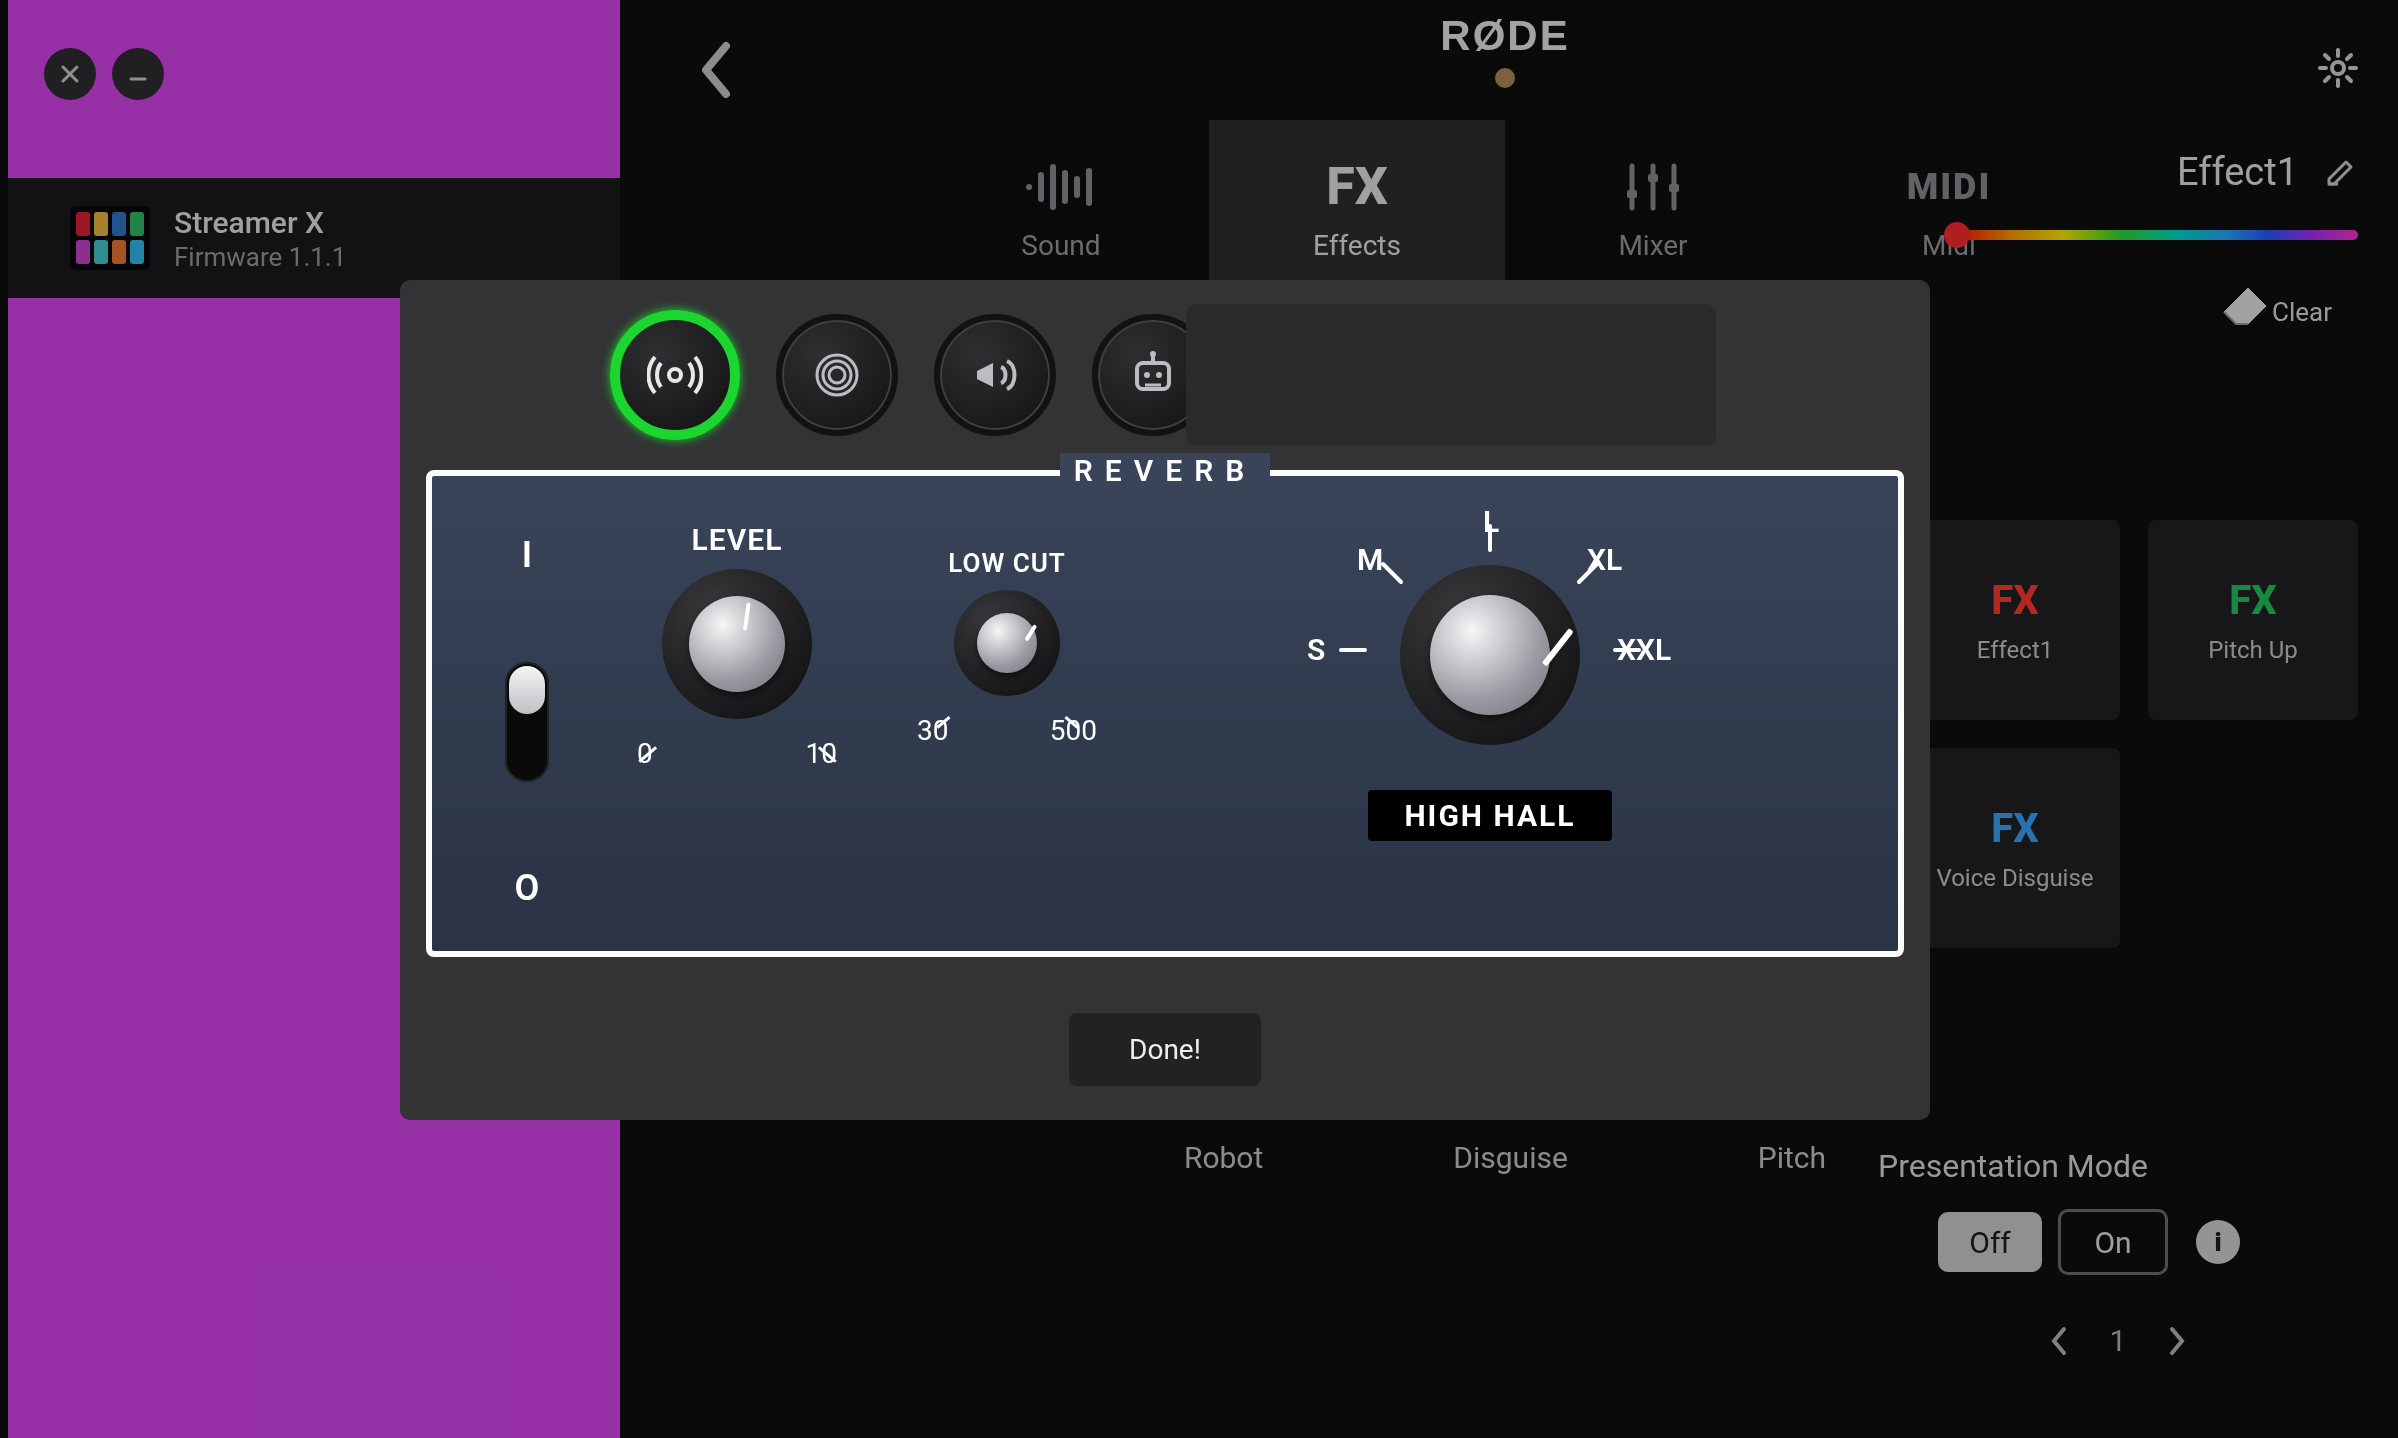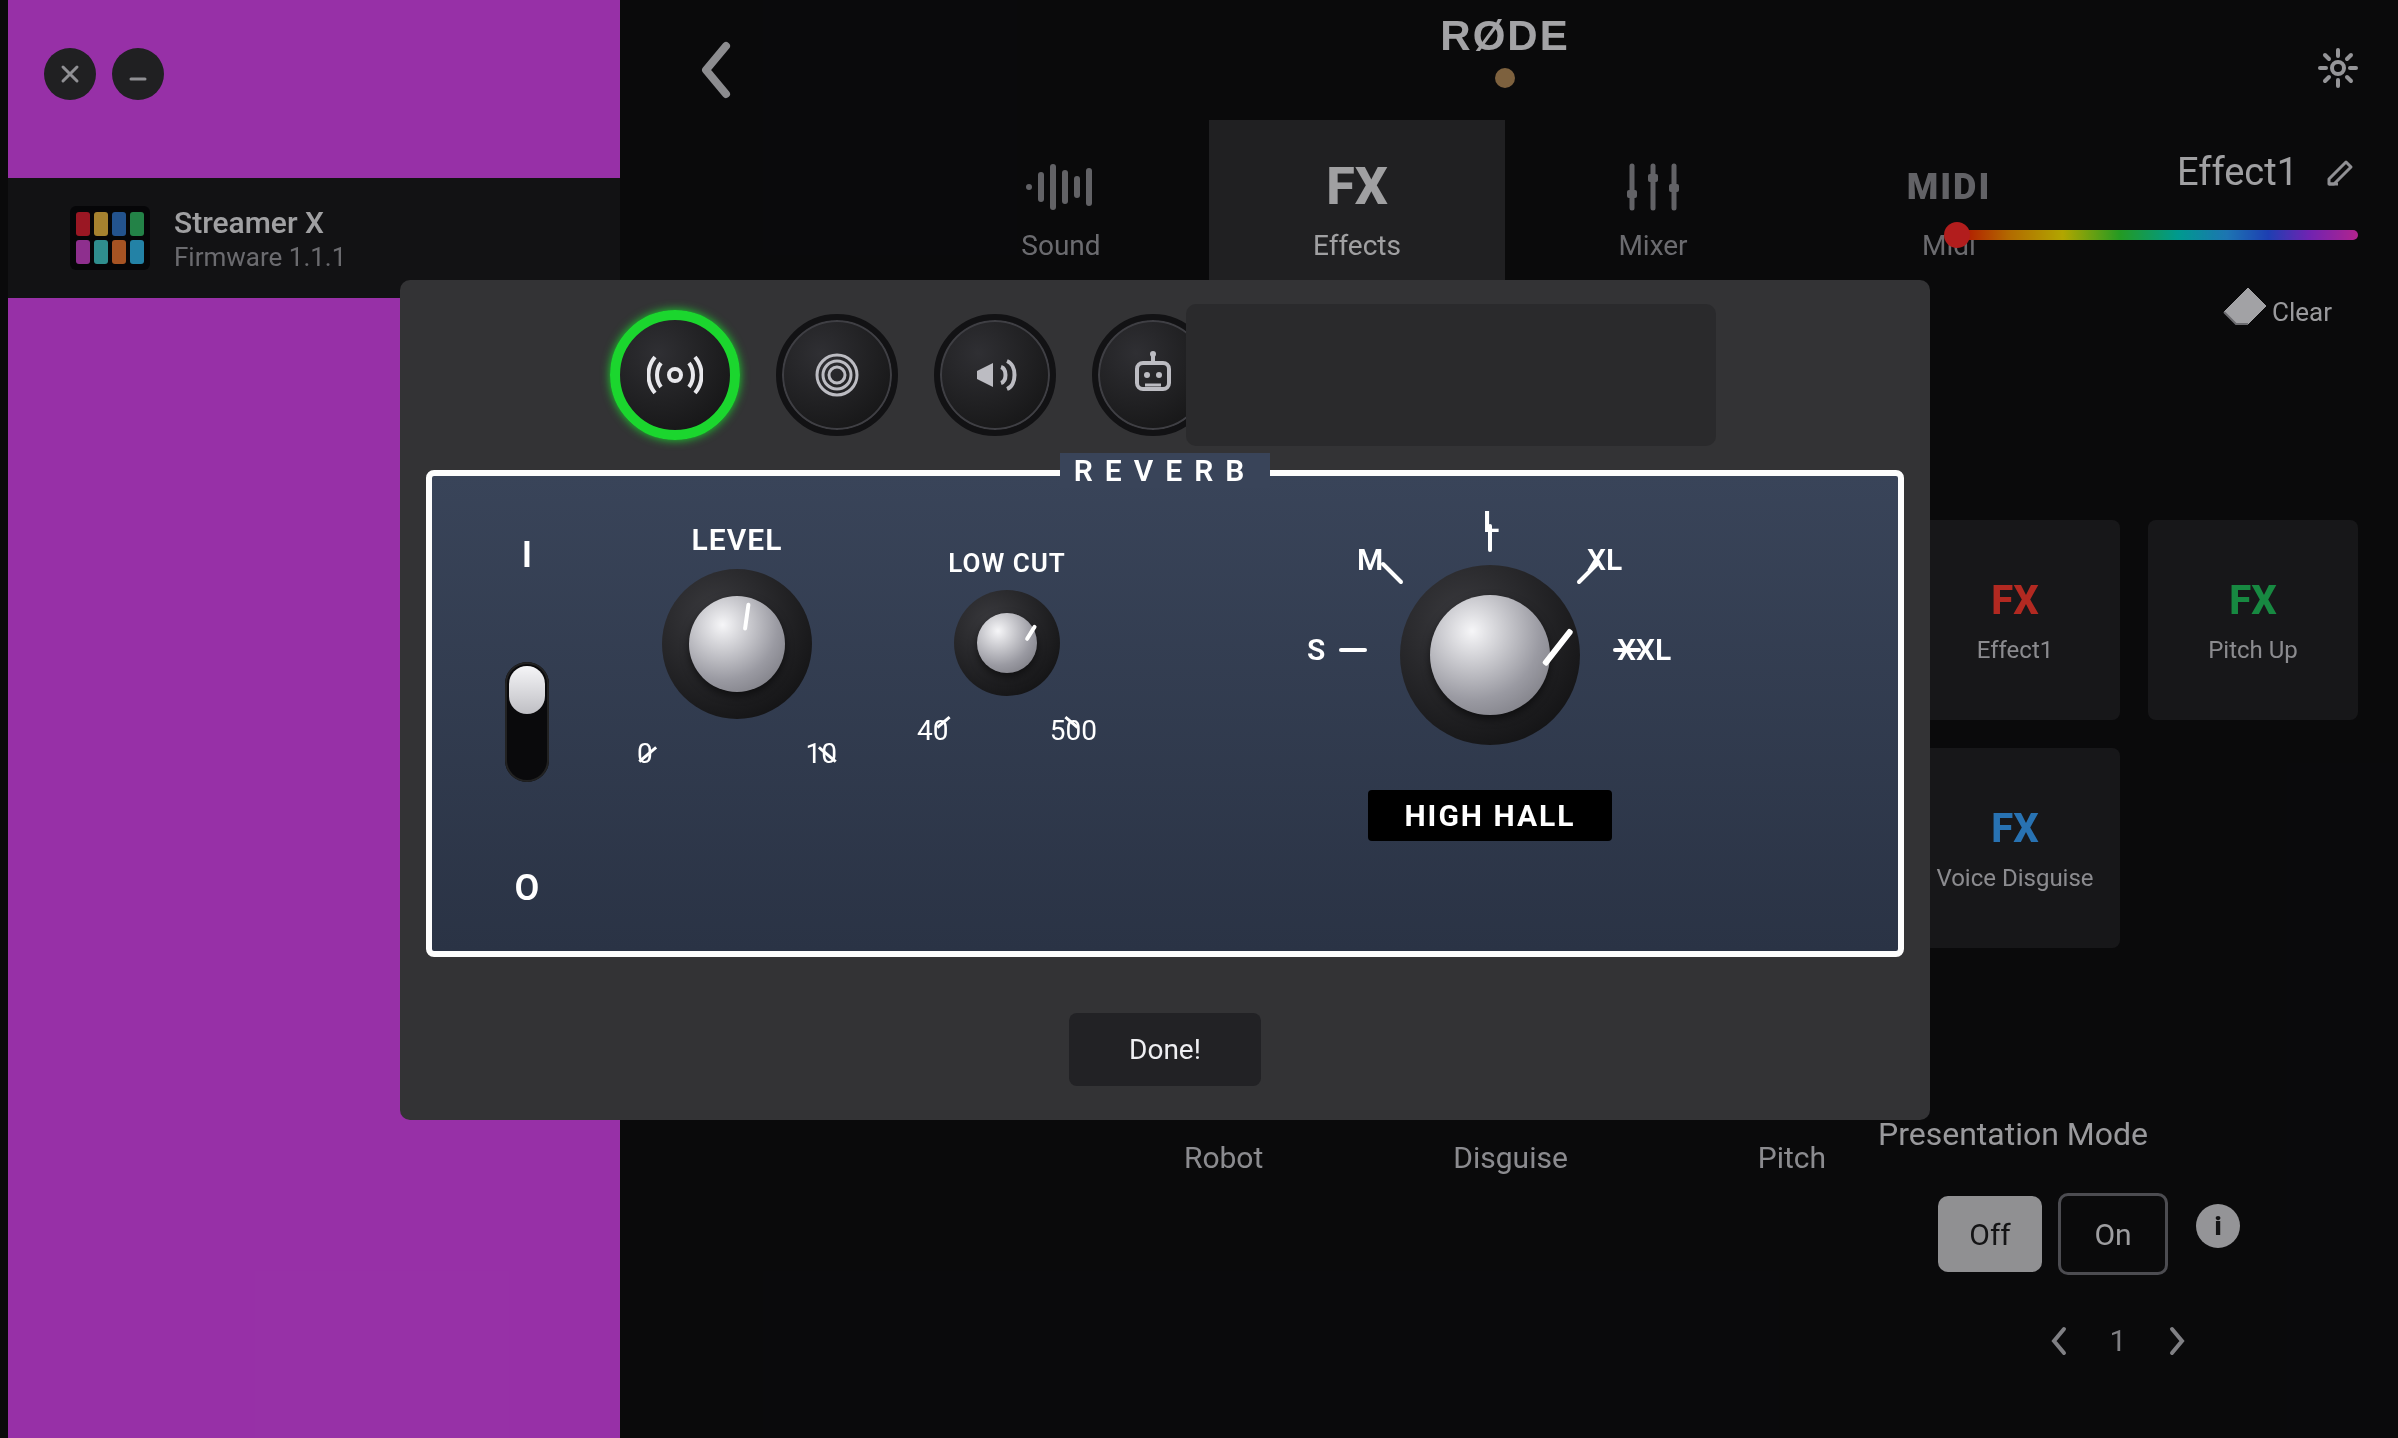--- a/index.html
+++ b/index.html
@@ -67,21 +67,21 @@
   .clear-label{font-size:26px;color:#dcdce0;margin-top:10px;}
 
   .preset-grid{position:absolute;right:40px;top:520px;display:grid;grid-template-columns:repeat(2,210px);grid-template-rows:repeat(2,200px);gap:28px;}
   .preset-card{background:#222225;border-radius:8px;display:flex;flex-direction:column;align-items:center;justify-content:center;gap:12px;}
   .preset-fx{font-size:40px;font-weight:800;}
   .preset-label{font-size:24px;color:#c8c8cd;}
 
   .pres-mode{position:absolute;right:40px;bottom:80px;width:480px;}
   .pres-title{font-size:32px;color:#dcdce0;margin-bottom:24px;}
   .pres-controls{display:flex;align-items:center;gap:16px;margin-left:60px;}
-  .pres-btn{height:76px;width:104px;border-radius:10px;display:flex;align-items:center;justify-content:center;font-size:30px;margin-top:16px;}
+  .pres-btn{height:60px;width:104px;border-radius:10px;display:flex;align-items:center;justify-content:center;font-size:30px;}
   .pres-off{background:#cfcfd2;color:#1d1d1f;}
   .pres-on{border:3px solid #6e6e74;color:#e2e2e6;}
   .info-circ{width:44px;height:44px;border-radius:50%;background:#d4d4d8;color:#1d1d1f;display:flex;align-items:center;justify-content:center;font-weight:900;font-size:26px;margin-left:12px;}
   .pager{margin-top:48px;display:flex;align-items:center;justify-content:center;gap:40px;color:#b8b8be;font-size:30px;}
 
   
   .backdrop{position:absolute;inset:0;background:rgba(0,0,0,0.30);}
   .modal{position:absolute;left:400px;top:280px;width:1530px;height:840px;background:#333335;border-radius:10px;display:flex;flex-direction:column;}
   .fx-icons-row{height:190px;display:flex;align-items:center;gap:36px;padding-left:210px;}
   .fx-icon{width:110px;height:110px;border-radius:50%;background:radial-gradient(circle at 35% 30%,#2f2f33,#111);border:6px solid #121214;display:flex;align-items:center;justify-content:center;box-shadow:inset 0 0 0 2px #3f3f44;}
@@ -390,21 +390,21 @@
       <div class="knob-col cut-col" style="padding-top:42px;" data-interactable="false">
         <div class="klabel" style="font-size:26px;" data-interactable="false">LOW CUT</div>
         <div class="knob" style="width:106px;height:106px;" data-interactable="true">
           <div class="knob-cap" style="width:60px;height:60px;">
             <div class="knob-ind" style="height:18px;transform:rotate(32deg);"></div>
           </div>
           <div class="tick" style="height:16px;transform:rotate(-130deg) translateY(-58px);"></div>
           <div class="tick" style="height:16px;transform:rotate(130deg) translateY(-58px);"></div>
         </div>
         <div class="scale-row" style="width:180px;">
-          <span data-interactable="false">40</span>
+          <span data-interactable="false">30</span>
           <span data-interactable="false">500</span>
         </div>
       </div>
 
 
       <div class="size-col" data-interactable="false">
         <div style="position:relative;width:310px;height:260px;">
           <span class="size-axis-label" style="left:-28px;top:122px;" data-interactable="false">S</span>
           <span class="size-axis-label" style="left:22px;top:32px;" data-interactable="false">M</span>
           <span class="size-axis-label" style="left:148px;top:-6px;" data-interactable="false">L</span>

